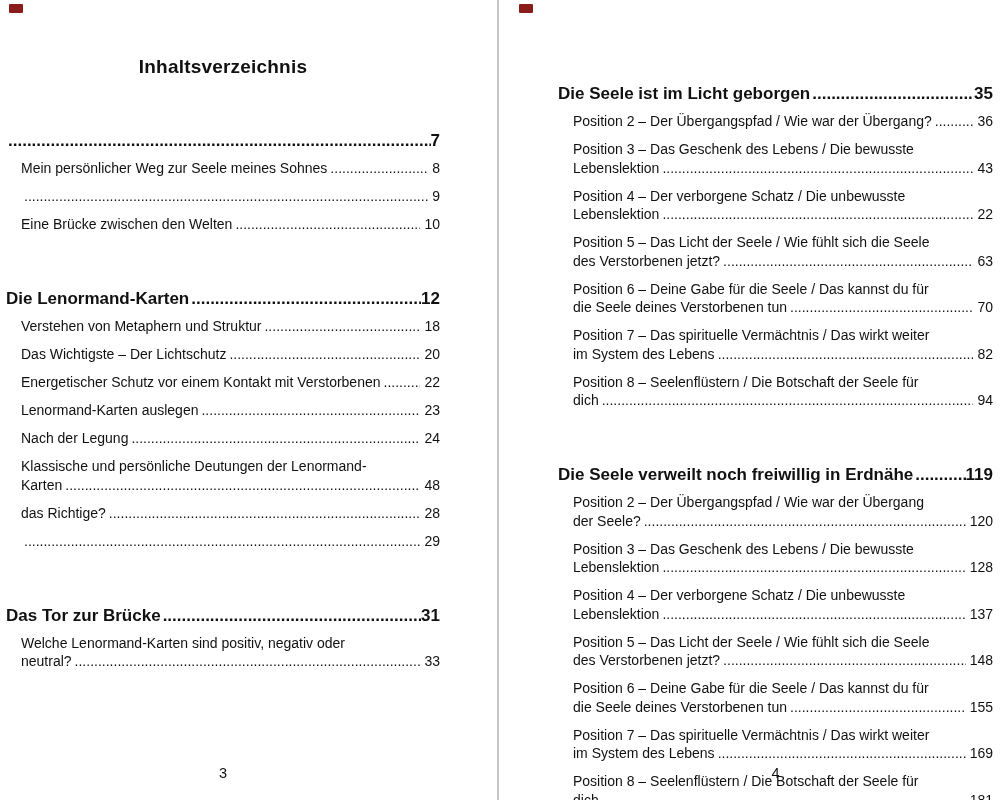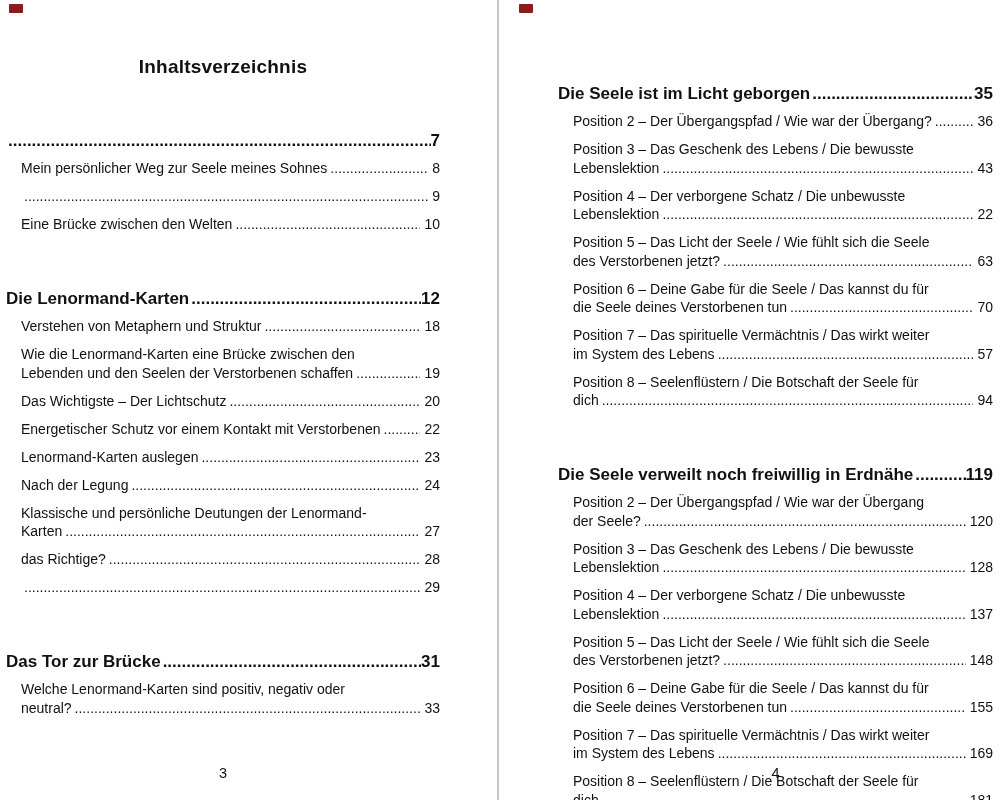--- a/index.html
+++ b/index.html
@@ -91,28 +91,20 @@
 
         <div class="entry">
 
           <div class="erow">
             <span class="etxt">Verstehen von Metaphern und Struktur</span>
             <span class="dots"></span>
             <span class="enum">18</span>
           </div>
         </div>
 
-        <div class="entry">
-          <div class="pre">Wie die Lenormand-Karten eine Brücke zwischen den</div>
-          <div class="erow">
-            <span class="etxt">Lebenden und den Seelen der Verstorbenen schaffen</span>
-            <span class="dots"></span>
-            <span class="enum">19</span>
-          </div>
-        </div>
 
         <div class="entry">
 
           <div class="erow">
             <span class="etxt">Das Wichtigste – Der Lichtschutz</span>
             <span class="dots"></span>
             <span class="enum">20</span>
           </div>
         </div>
 
@@ -142,21 +134,21 @@
             <span class="enum">24</span>
           </div>
         </div>
 
 
         <div class="entry">
           <div class="pre">Klassische und persönliche Deutungen der Lenormand-</div>
           <div class="erow">
             <span class="etxt">Karten</span>
             <span class="dots"></span>
-            <span class="enum">27</span>
+            <span class="enum">48</span>
           </div>
         </div>
 
         <div class="entry">
           <div class="erow">
             <span class="etxt">das Richtige?</span>
             <span class="dots"></span>
             <span class="enum">28</span>
           </div>
         </div>
@@ -244,21 +236,21 @@
             <span class="dots"></span>
             <span class="enum">70</span>
           </div>
         </div>
 
         <div class="entry">
           <div class="pre">Position 7 – Das spirituelle Vermächtnis / Das wirkt weiter</div>
           <div class="erow">
             <span class="etxt">im System des Lebens</span>
             <span class="dots"></span>
-            <span class="enum">57</span>
+            <span class="enum">82</span>
           </div>
         </div>
 
         <div class="entry">
           <div class="pre">Position 8 – Seelenflüstern / Die Botschaft der Seele für</div>
           <div class="erow">
             <span class="etxt">dich</span>
             <span class="dots"></span>
             <span class="enum">94</span>
           </div>

